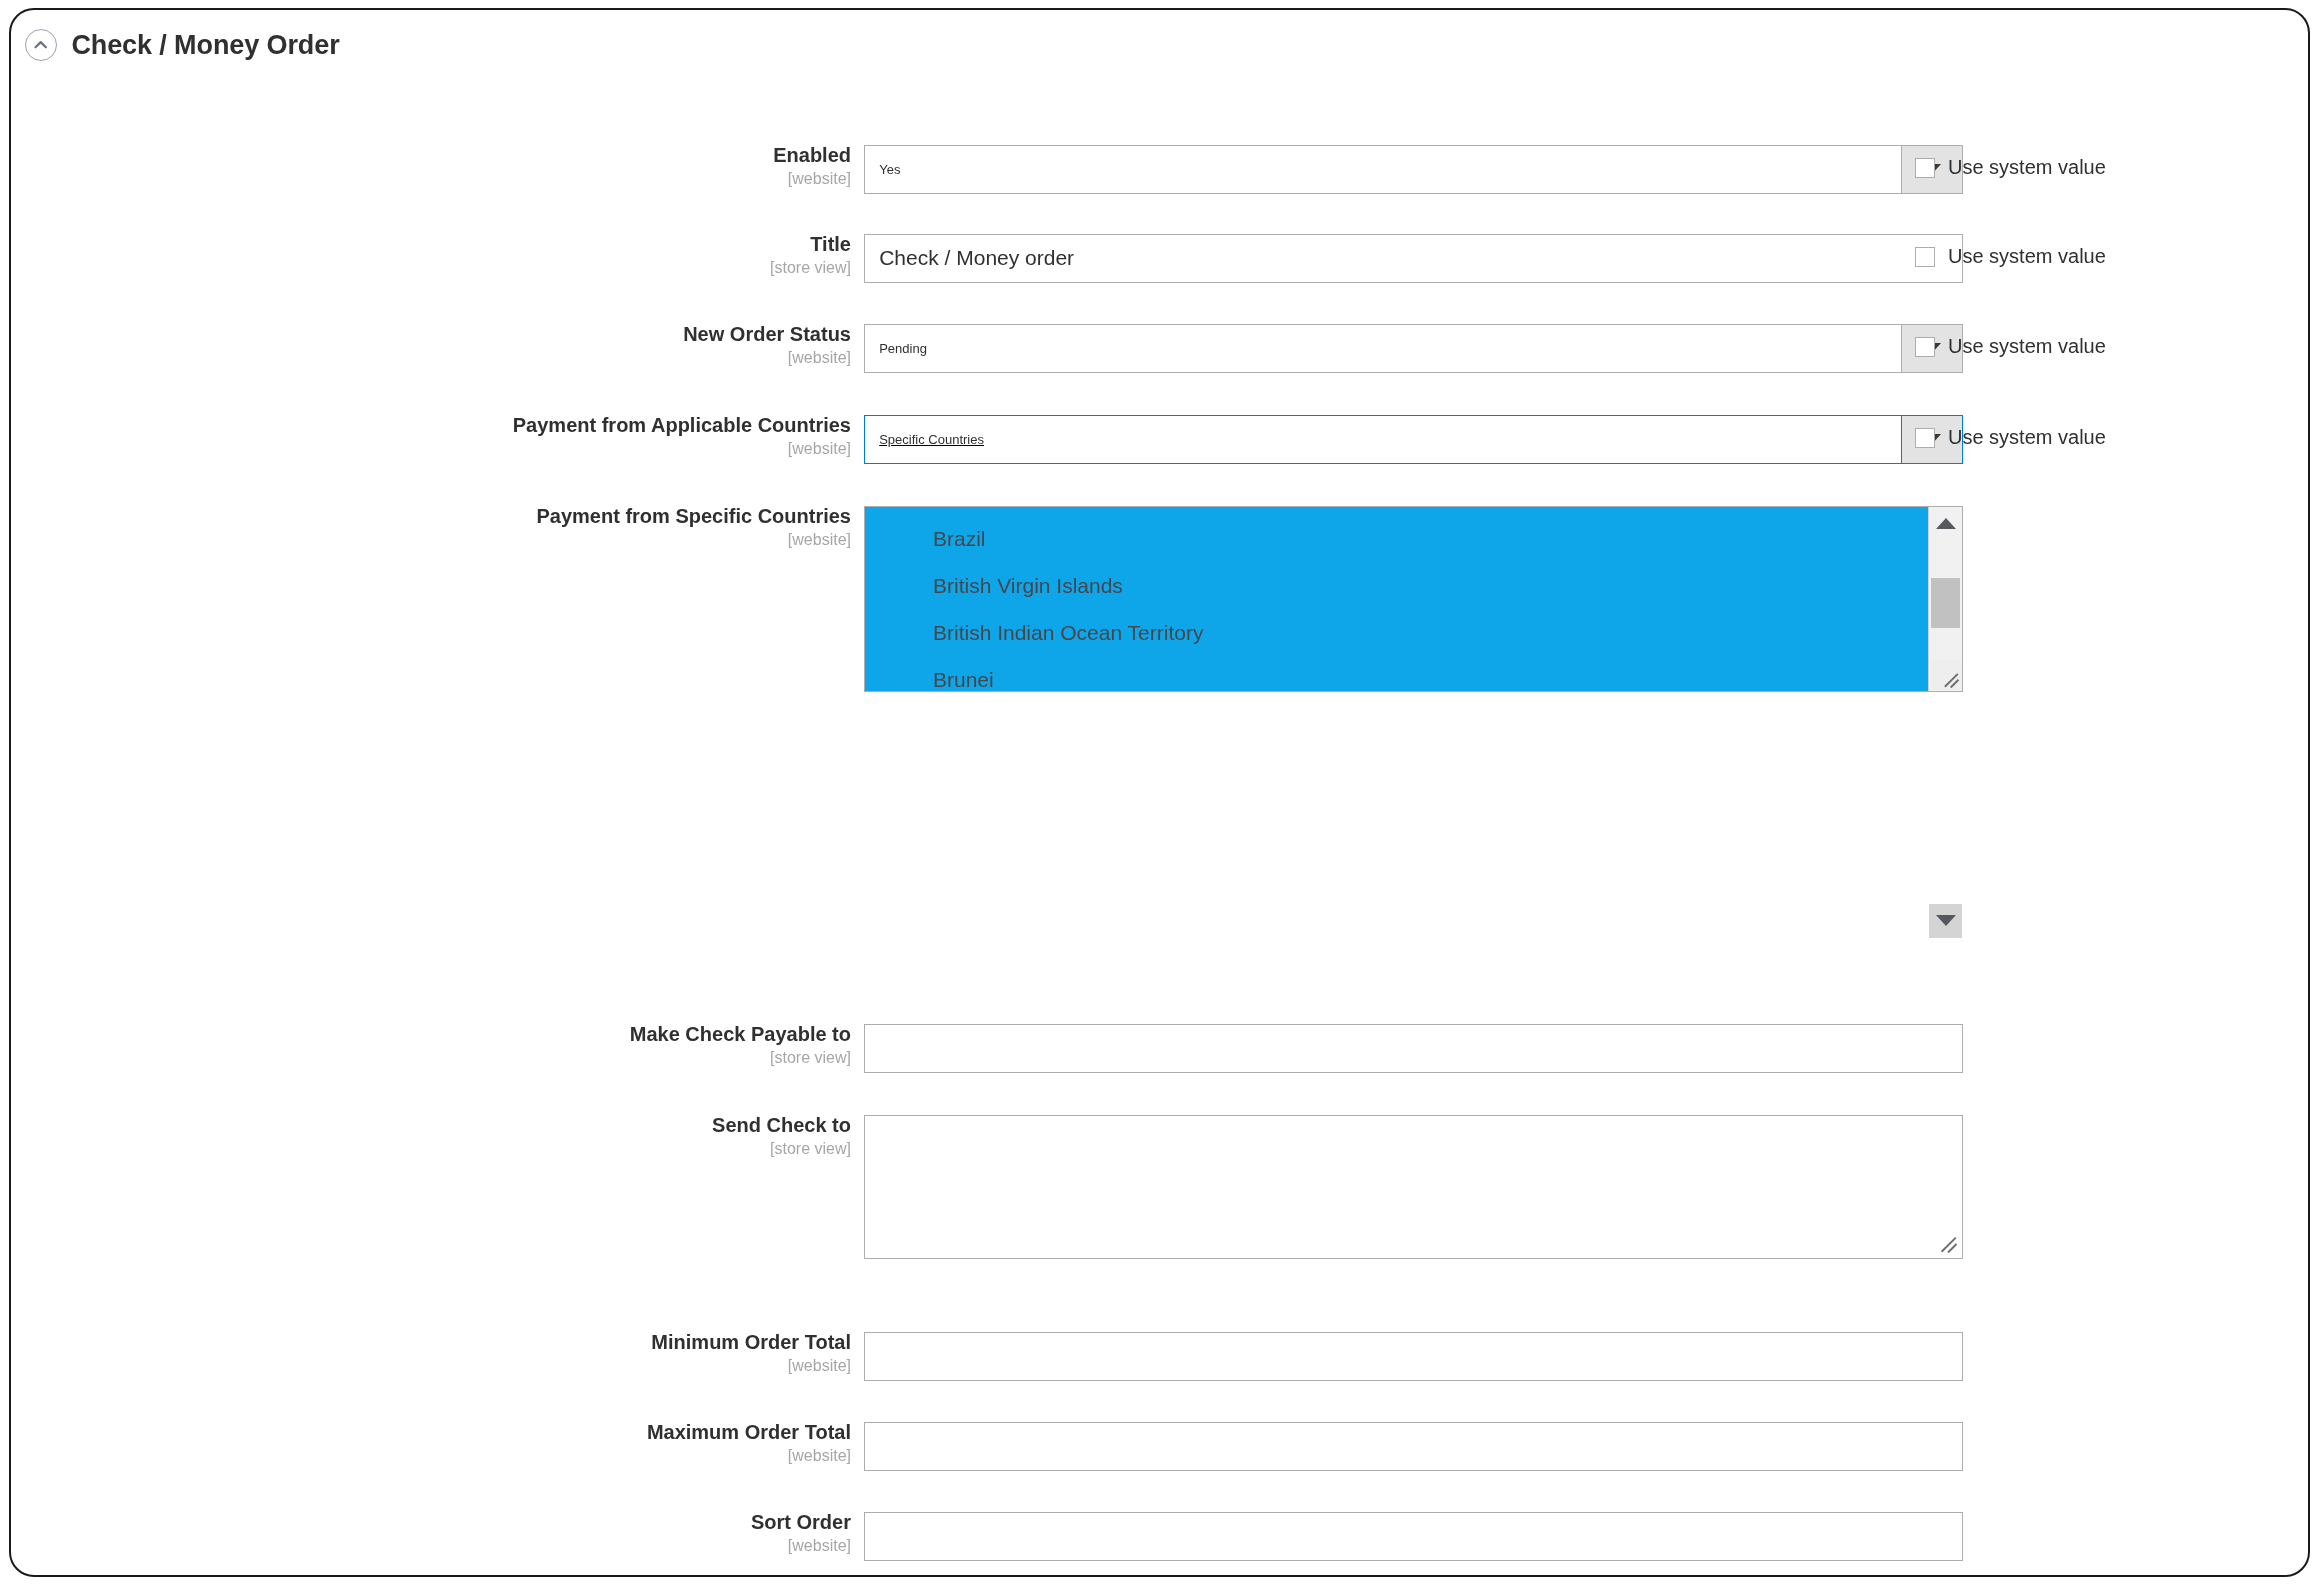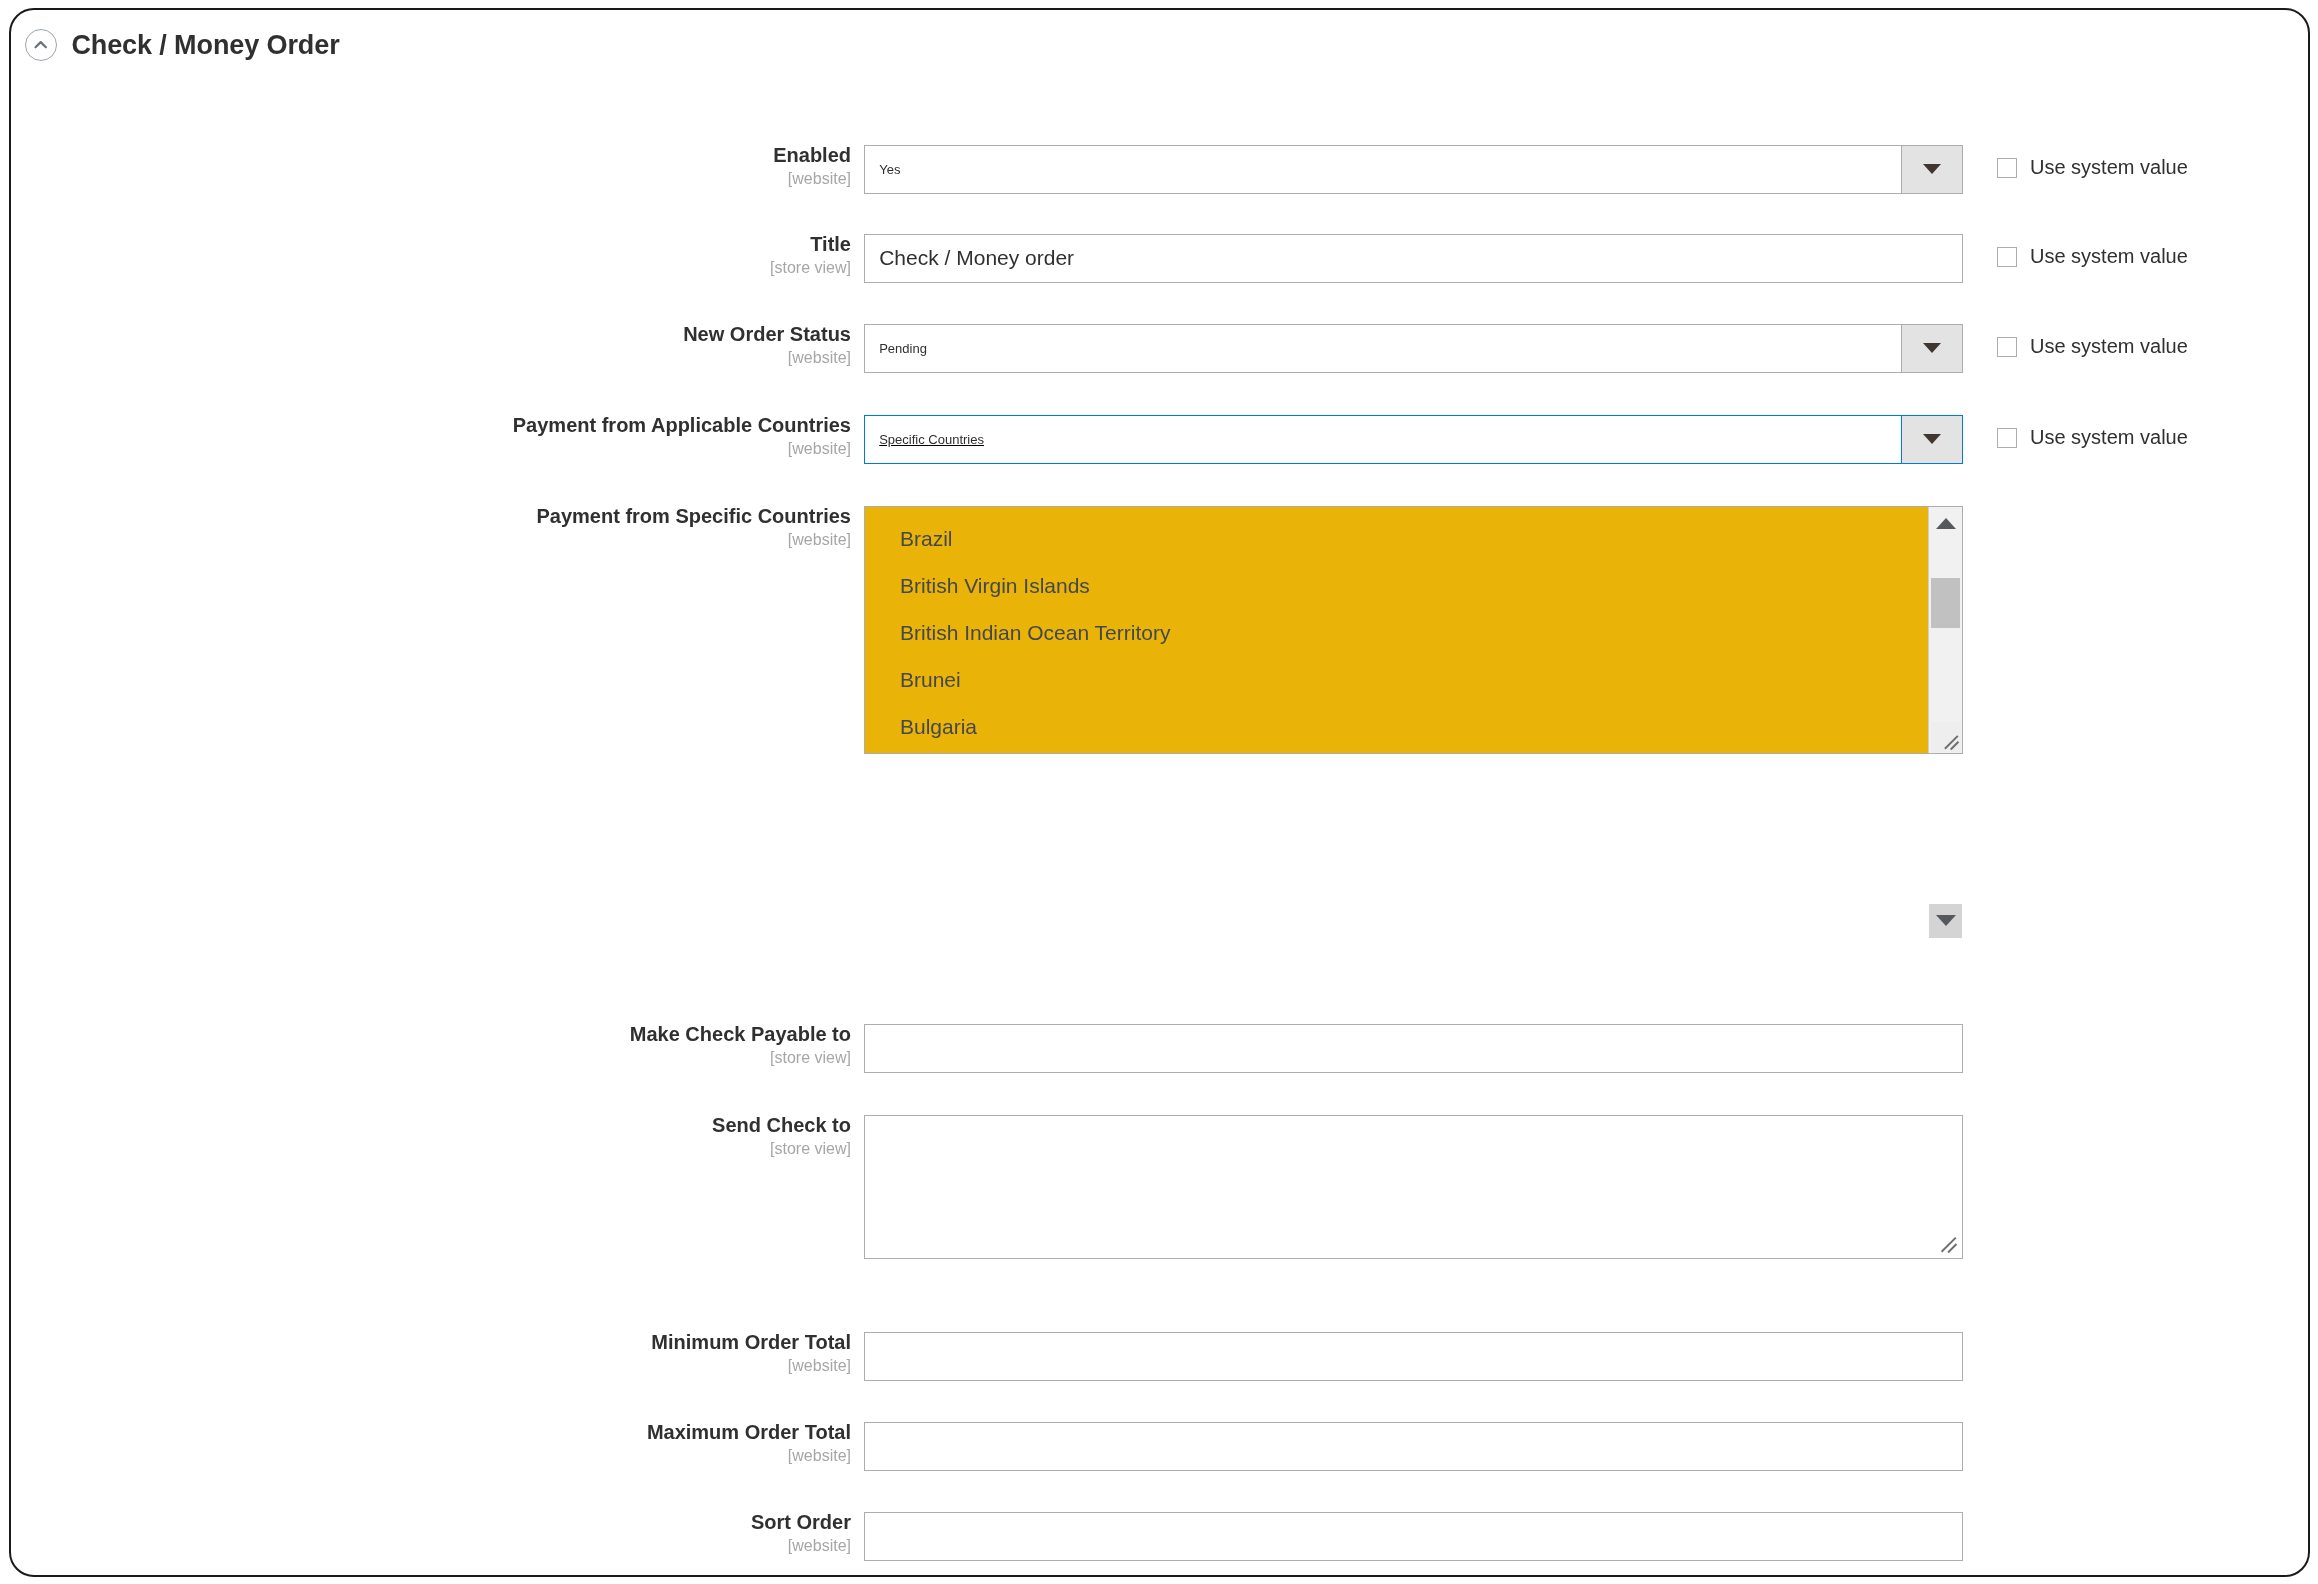--- a/index.html
+++ b/index.html
@@ -150,46 +150,47 @@
     position: absolute;
     right: 3.9px;
     bottom: 3.2px;
     width: 19.4px;
     height: 19.4px;
   }
 
   
   .syscheck {
     position: absolute;
-    left: 1986px;
+    left: 1904px;
     display: flex;
     align-items: center;
     gap: 13px;
     white-space: nowrap;
   }
   .cbox {
     width: 20px;
     height: 20px;
     border: 1.9px solid #adadad;
     background: #ffffff;
     flex: 0 0 auto;
   }
   .cbox-label {
     font-size: 20px;
     color: #303030;
   }
 
   
   .multiselect {
     width: 1099px;
-    height: 248px;
+    height: 186px;
     border: 1.9px solid #adadad;
-    background: #eab308;
+    background: #0ea5e9;
     display: flex;
     position: relative;
+    padding-left: 33px;
   }
   .ms-list {
     flex: 1 1 auto;
     padding-top: 9px;
     overflow: hidden;
   }
   .ms-option {
     height: 47px;
     display: flex;
     align-items: center;

